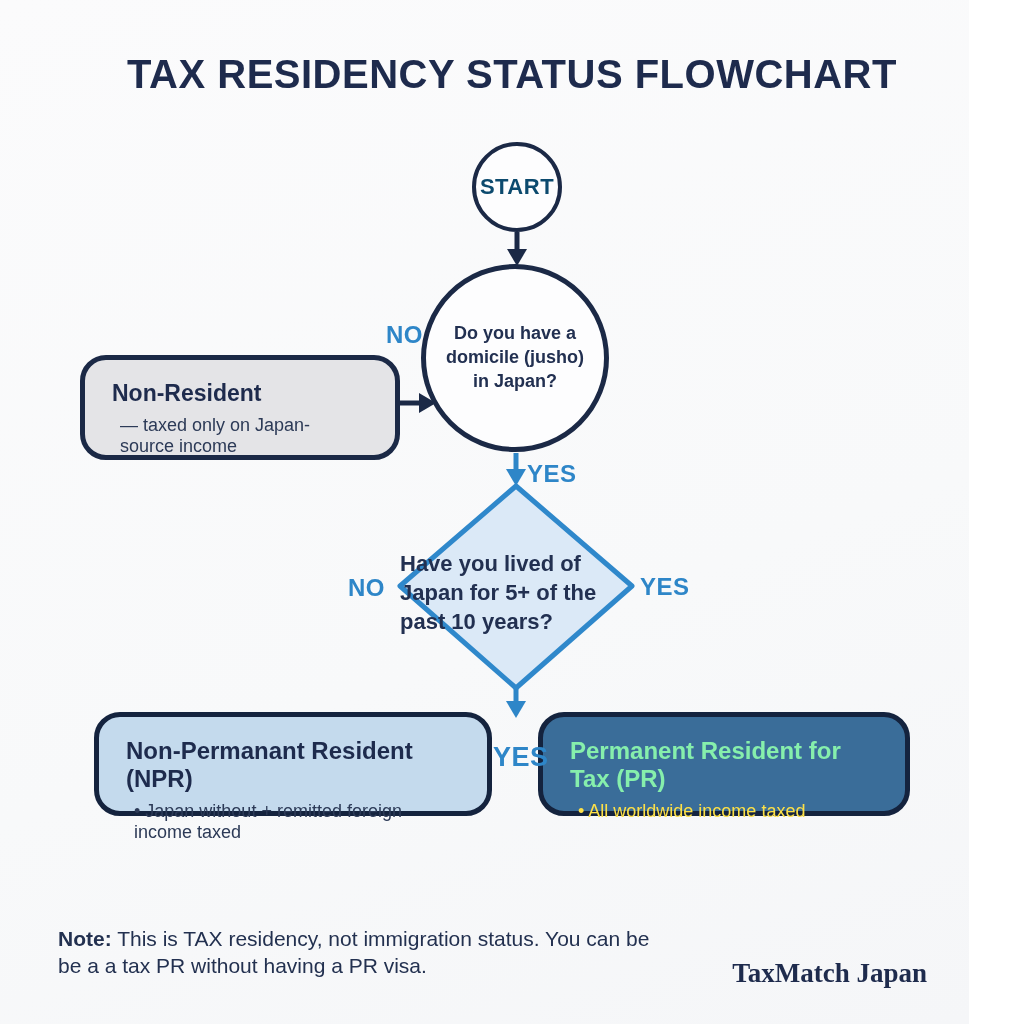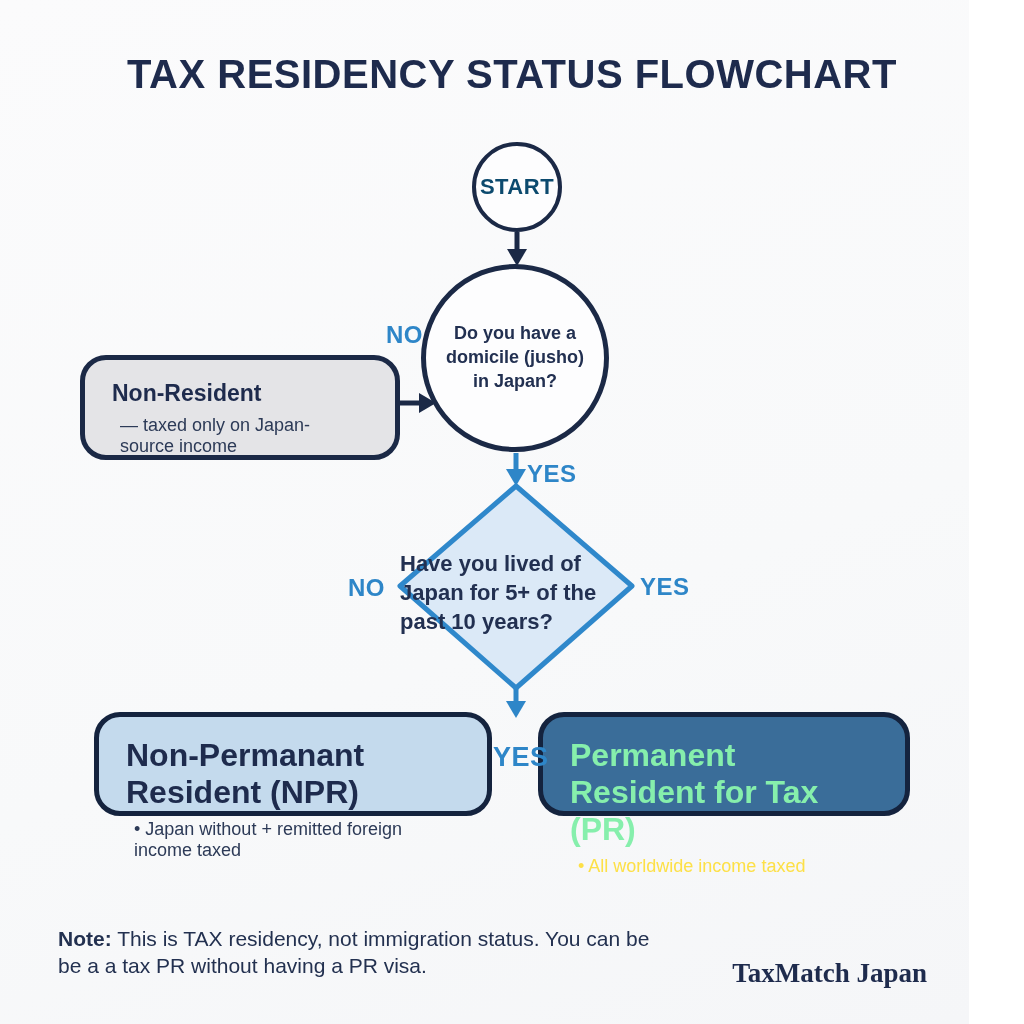--- a/index.html
+++ b/index.html
@@ -63,21 +63,21 @@
     background:#e4e4e7;border:5px solid #1b2946;
   }
   .box-npr{
     left:94px;top:712px;width:398px;height:104px;
     background:#c4daed;border:5px solid #14233e;
   }
   .box-pr{
     left:538px;top:712px;width:372px;height:104px;
     background:#3a6d99;border:5px solid #14233e;
   }
-  .box-title{font-size:32px;font-weight:800;color:#1e2b4d;margin:0 0 7px 0;}
+  .box-title{font-size:24px;font-weight:800;color:#1e2b4d;margin:0 0 7px 0;}
   .box-nonresident .box-title{font-size:23px;}
   .box-detail{font-size:18px;color:#2c3a57;margin:8px;}
   .box-pr .box-title{color:#86efac;}
   .box-pr .box-detail{color:#fde047;}
   .note{
     position:absolute;left:58px;top:926px;width:640px;z-index:2;
     font-size:21px;color:#233150;line-height:1.28;
   }
   .note b{font-weight:800;}
   .brand{

